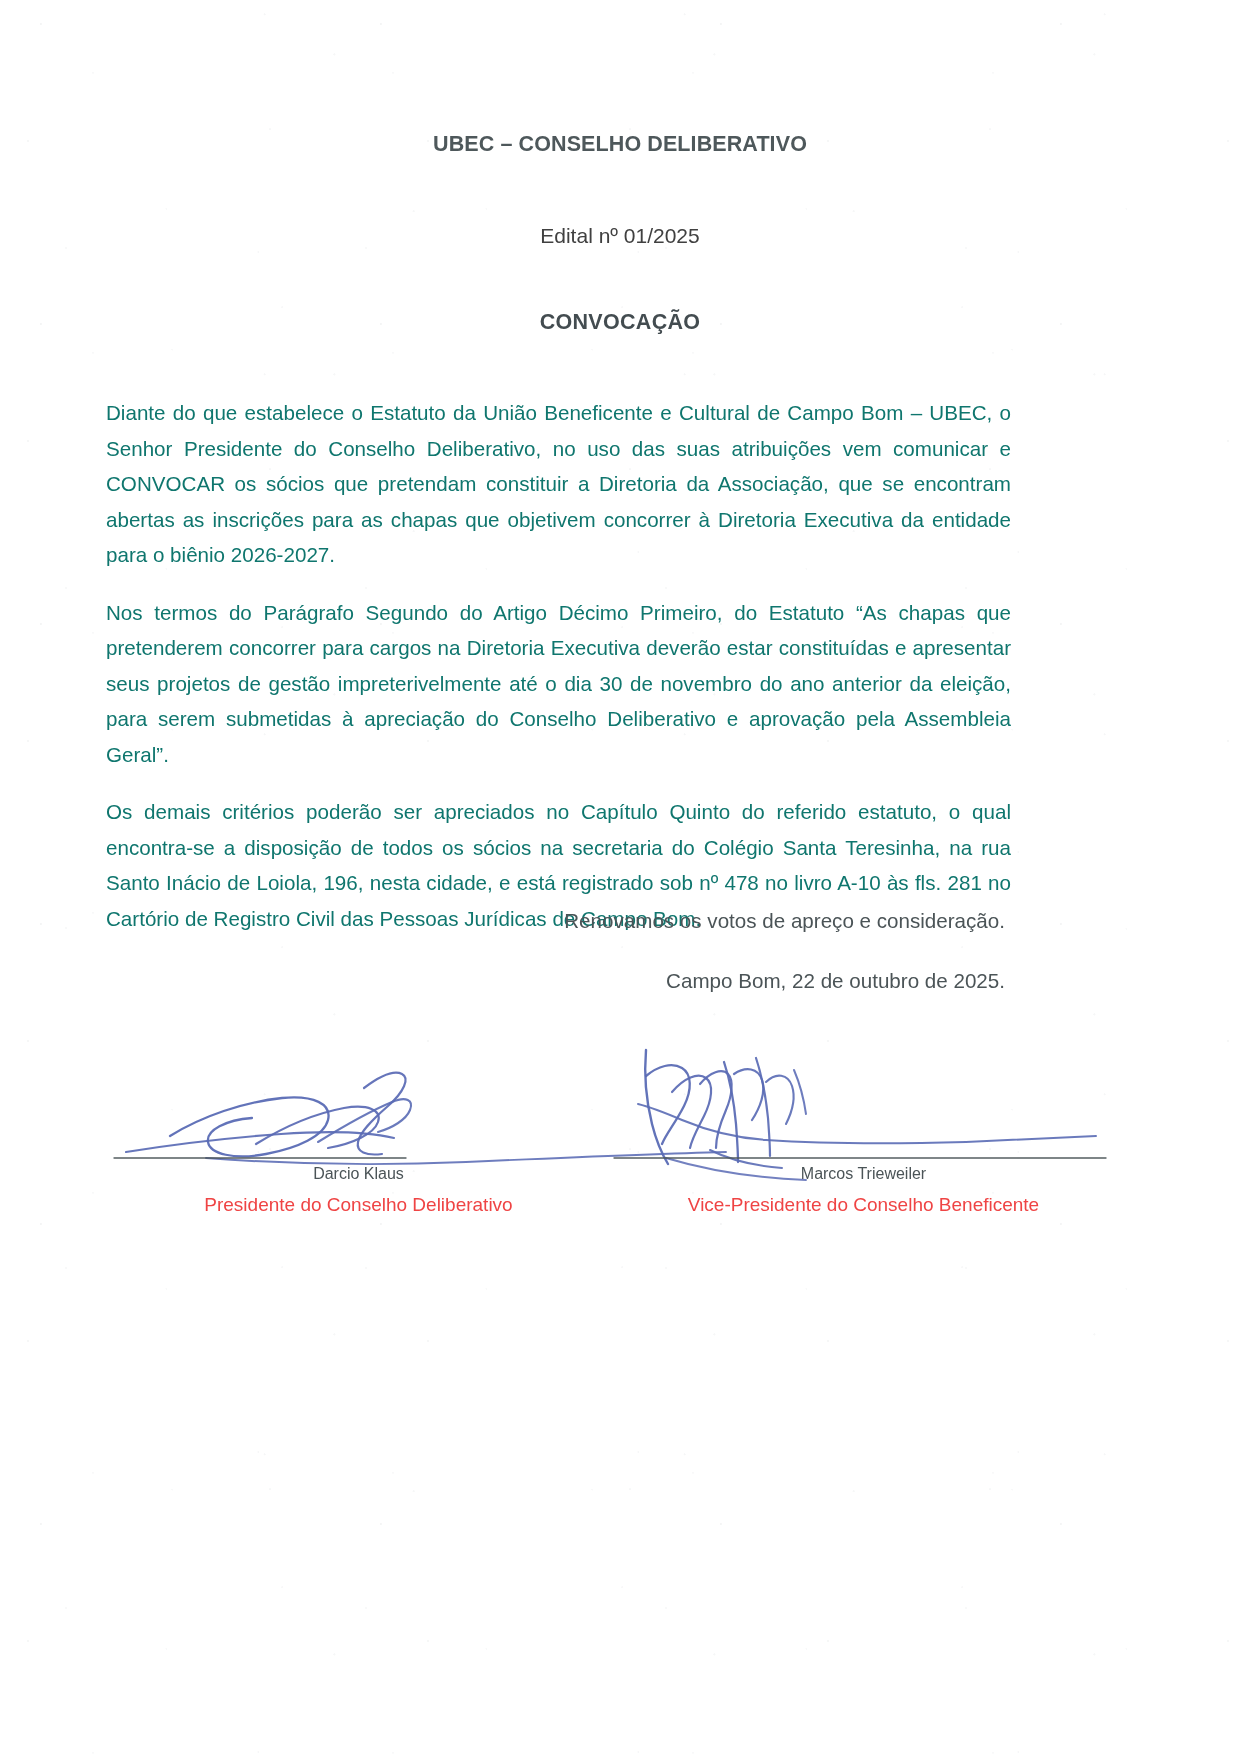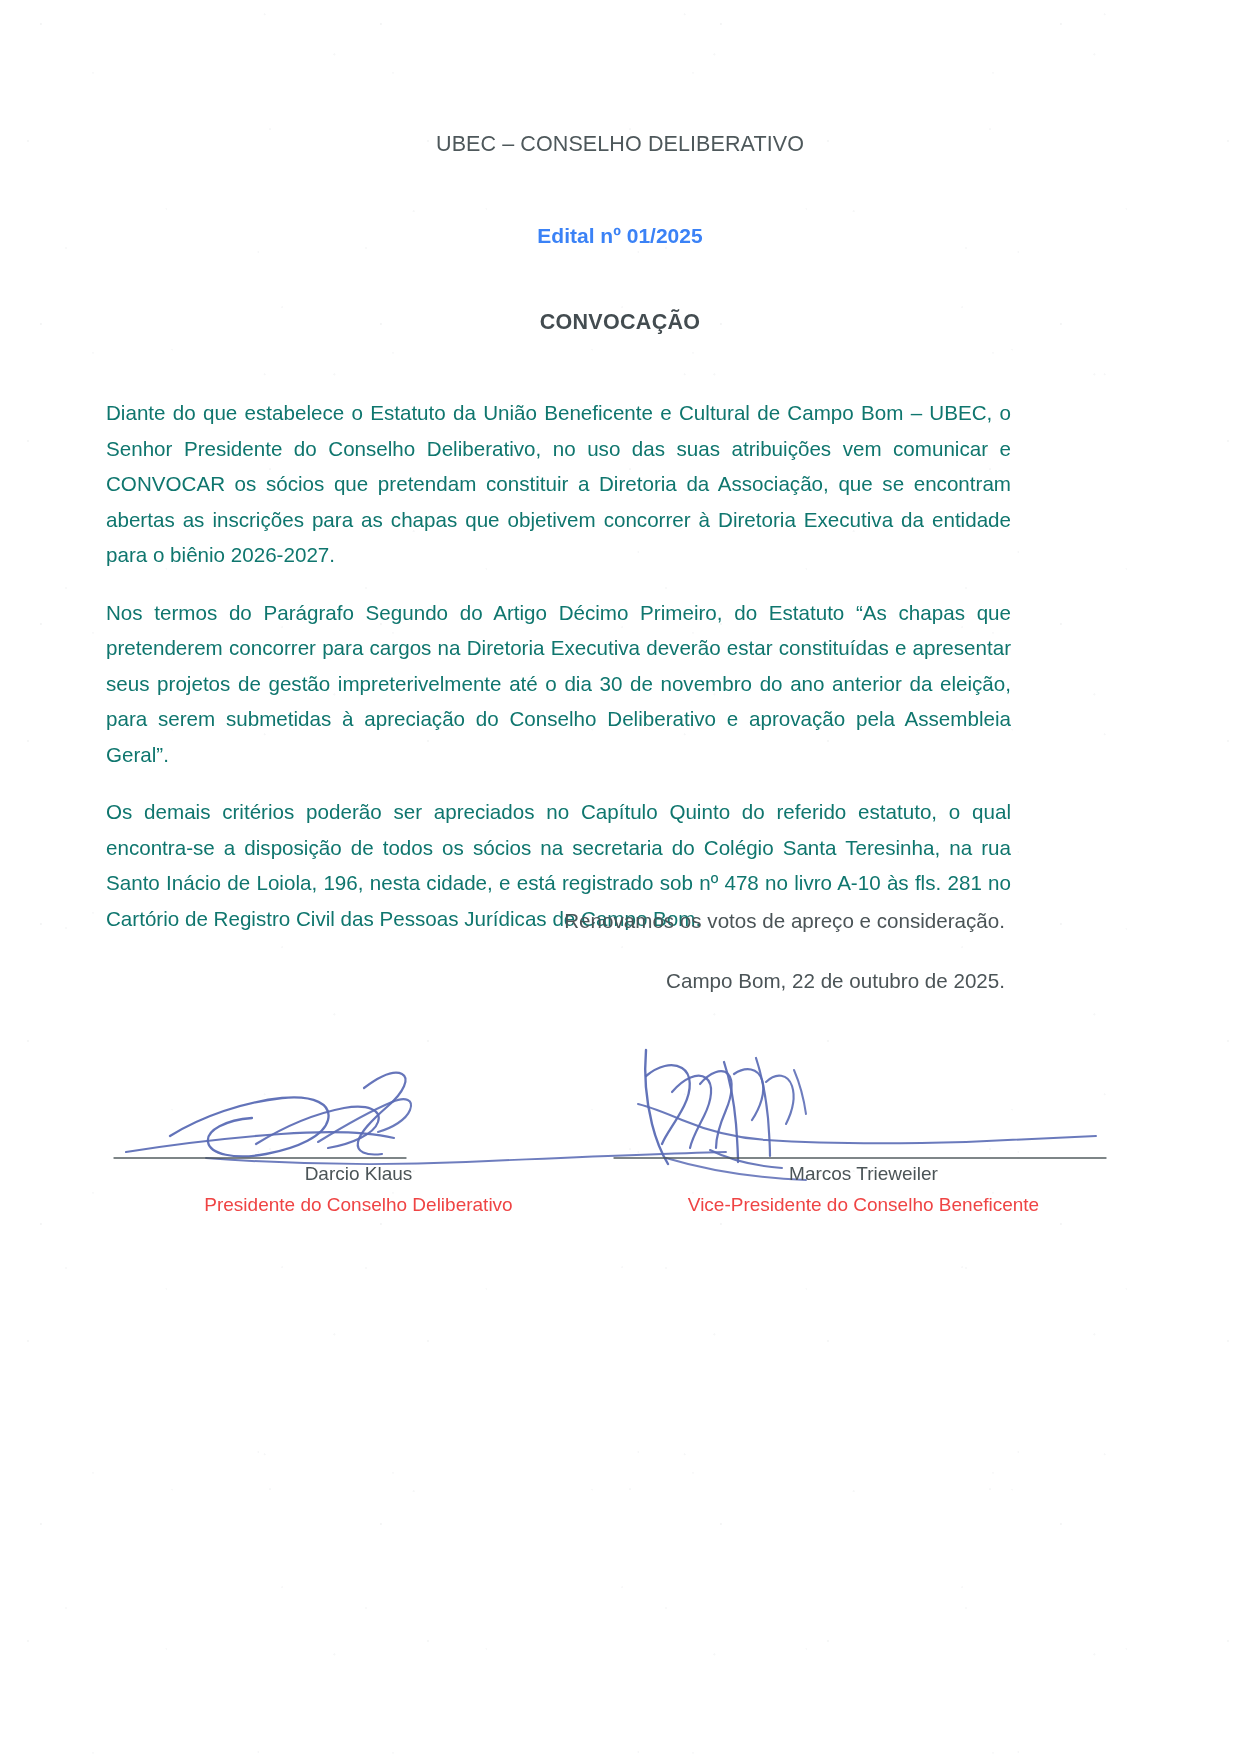--- a/index.html
+++ b/index.html
@@ -48,30 +48,30 @@
   
   .doc-header {
     position: absolute;
     top: 132px;
     left: 0;
     right: 0;
     text-align: center;
     font-size: 21.5px;
     letter-spacing: 0.1px;
     color: #4e585b;
+    font-weight: bold;
   }
   .doc-subheader {
     position: absolute;
     top: 224px;
     left: 0;
     right: 0;
     text-align: center;
     font-size: 21px;
-    color: #3b82f6;
-    font-weight: bold;
+    color: #404040;
   }
   .doc-title {
     position: absolute;
     top: 310px;
     left: 0;
     right: 0;
     text-align: center;
     font-size: 21.5px;
     font-weight: bold;
     letter-spacing: 0.3px;
@@ -128,21 +128,21 @@
     top: 118px;
     left: 0;
     width: 1010px;
     display: flex;
   }
   .sig-col {
     width: 50%;
     text-align: center;
   }
   .sig-name {
-    font-size: 19px;
+    font-size: 16px;
     line-height: 31px;
     color: #4b5457;
   }
   .sig-role {
     font-size: 19px;
     line-height: 31px;
     color: #ef4444;
   }
 </style>
 </head>

